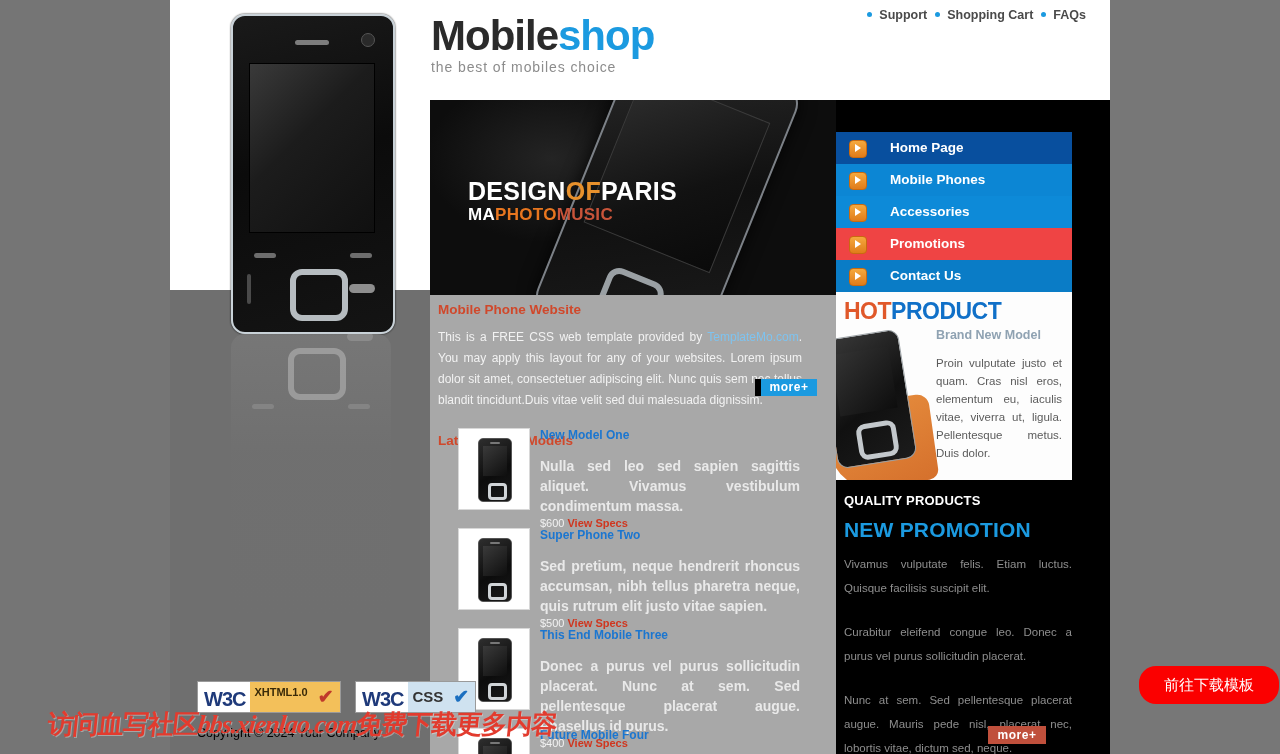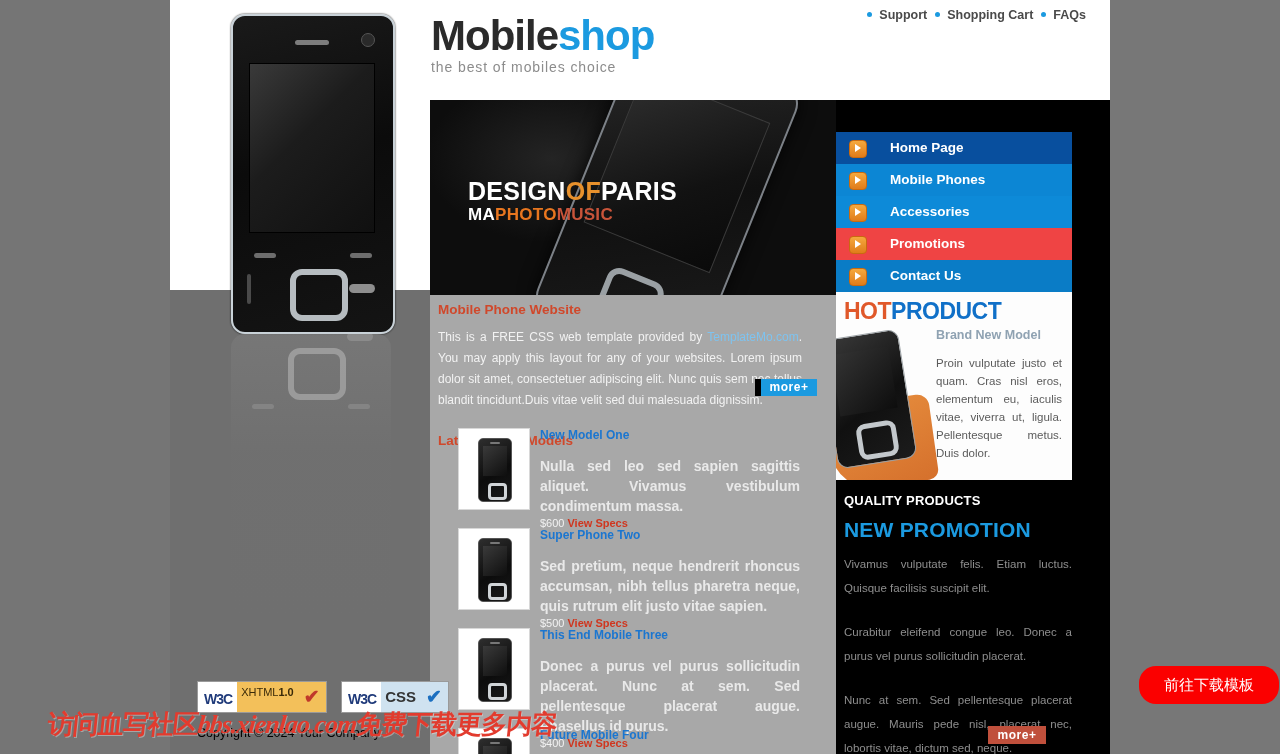--- a/index.html
+++ b/index.html
@@ -139,25 +139,25 @@
   .pp-spk{position:absolute;left:11px;top:3px;width:10px;height:2px;background:#777;border-radius:2px;}
   .pinfo{position:absolute;left:82px;top:0;width:260px;}
   .ptitle{font-size:12px;font-weight:bold;color:#1b76d0;}
   .pdesc{font-size:14px;color:#e9e9e9;line-height:20px;text-align:justify;margin-top:14px;font-weight:bold;}
   .pprice{font-size:11px;color:#f2f2f2;margin-top:1px;}
   .pprice .spec{color:#d0361f;font-weight:bold;margin-left:3px;}
 
   
   .badges{position:absolute;left:197px;top:681px;}
   .badge{display:inline-block;height:30px;border:1px solid #9a9a9a;background:#fff;margin-right:10px;vertical-align:top;}
-  .badge-w3c{display:inline-block;font-size:14px;font-weight:bold;color:#1f3a7a;padding:5px 5px 0 6px;line-height:24px;vertical-align:top;letter-spacing:-1px;}
+  .badge-w3c{display:inline-block;font-size:20px;font-weight:bold;color:#1f3a7a;padding:5px 5px 0 6px;line-height:24px;vertical-align:top;letter-spacing:-1px;}
   .badge-right{display:inline-block;vertical-align:top;height:30px;padding:0 6px 0 4px;}
   .bx{background:#f3c05a;}
   .bc{background:#cfe2f0;}
-  .bx-l1{font-size:11px;font-weight:normal;color:#3a2a08;line-height:13px;margin-top:3px;}
+  .bx-l1{font-size:11px;font-weight:bold;color:#3a2a08;line-height:13px;margin-top:3px;}
   .bx-l2{font-size:11px;font-weight:bold;color:#3a2a08;line-height:12px;}
   .tick{font-size:19px;color:#c0392b;line-height:30px;font-weight:bold;}
   .tick-blue{font-size:19px;color:#1b6fc0;line-height:30px;font-weight:bold;}
   .bc-label{font-size:15px;font-weight:bold;color:#333;line-height:30px;}
 
   .copyright{position:absolute;left:197px;top:726px;font-size:12.5px;color:#000000;}
 
   
   .watermark{position:absolute;left:48px;top:707px;font-size:26px;font-weight:bold;color:#e23b2e;
     letter-spacing:-1px;white-space:nowrap;font-family:"DejaVu Sans",sans-serif;

